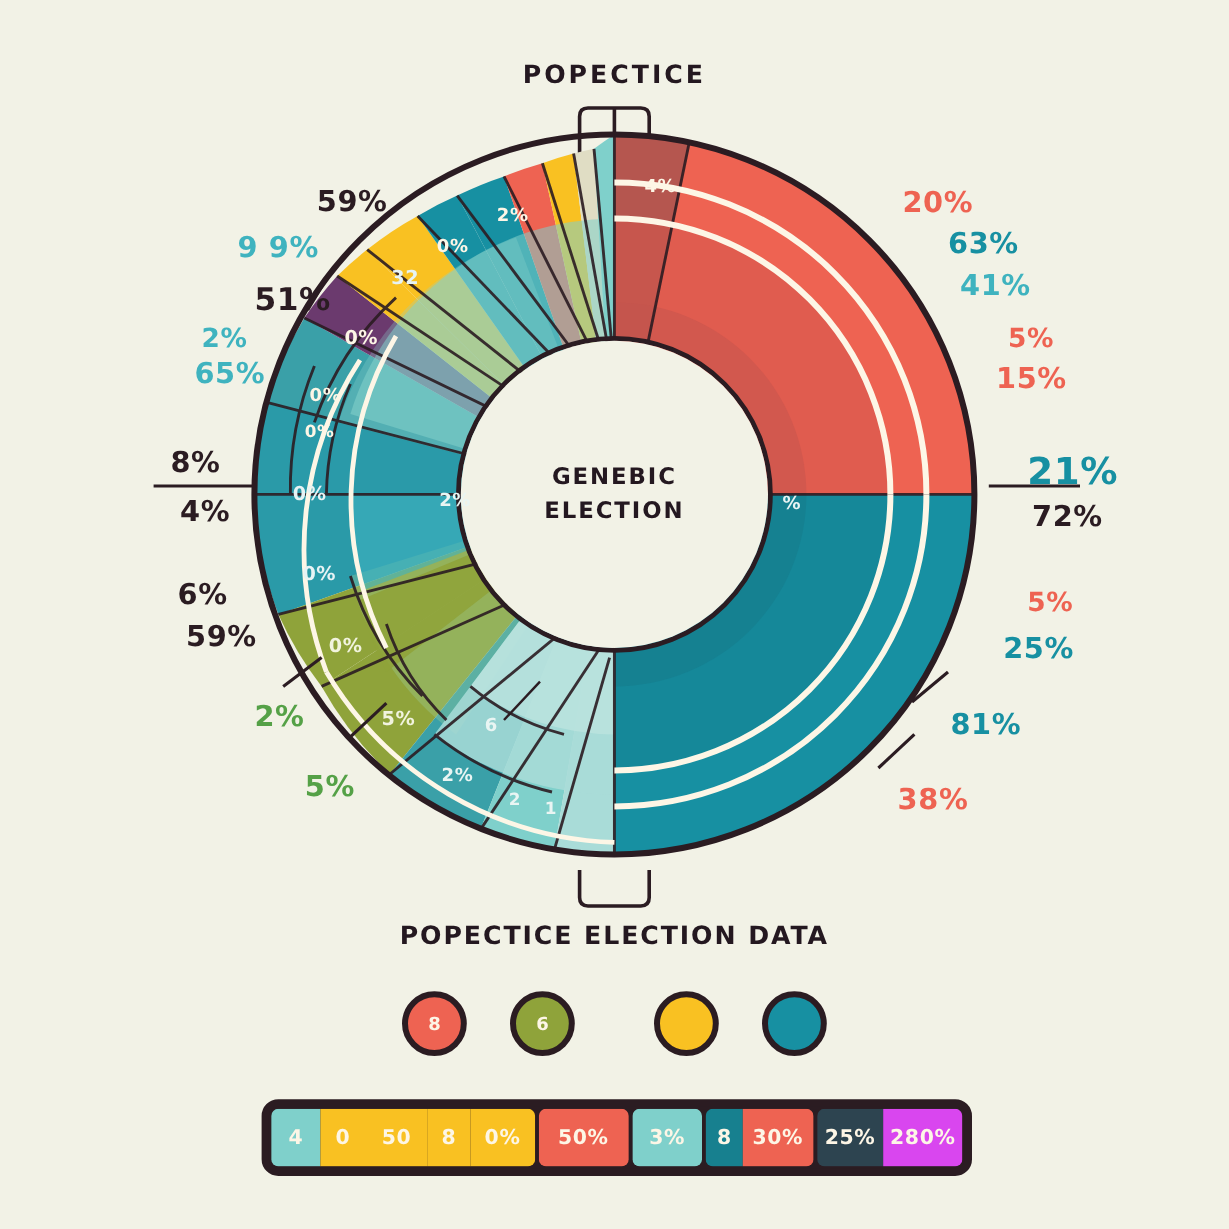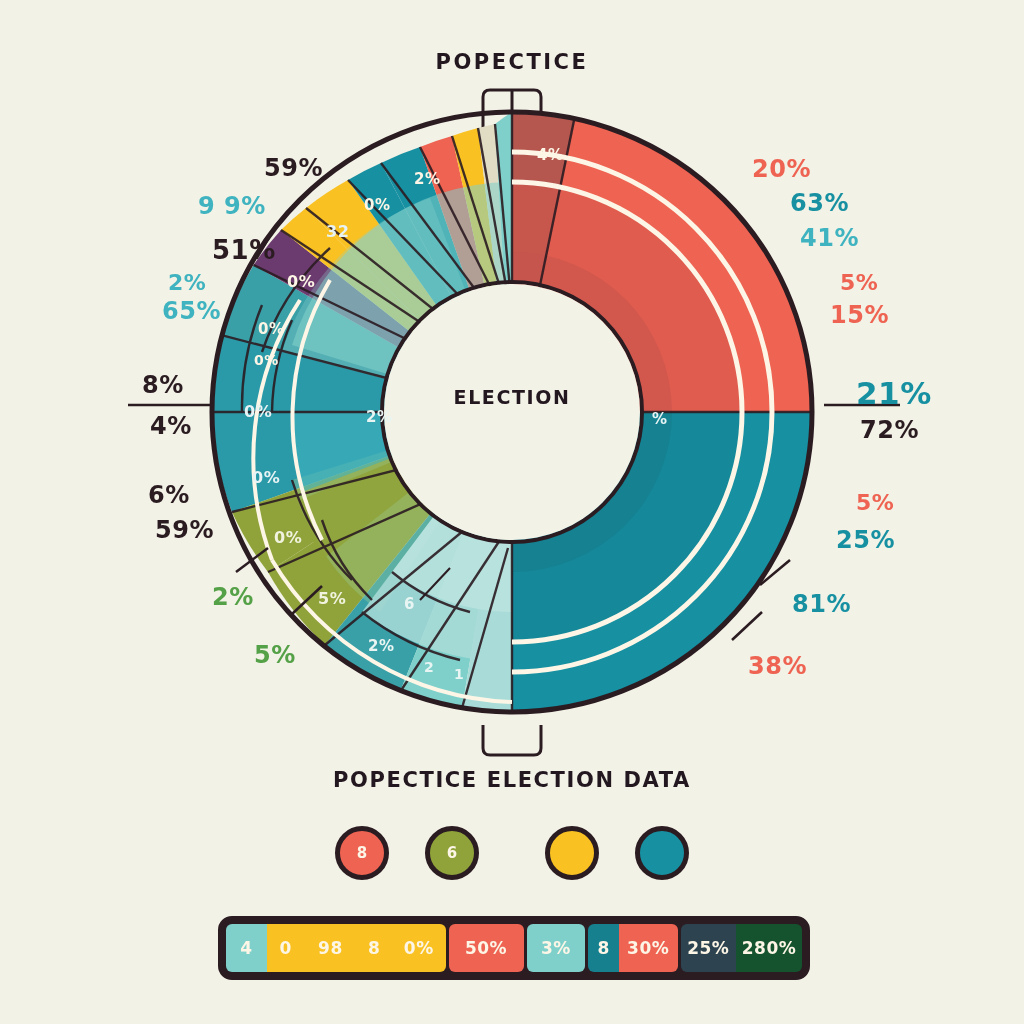--- a/index.html
+++ b/index.html
@@ -238,20 +238,21 @@
   <div class="lbl t-red" style="left:840px;top:270px;font-size:22px;">5%</div>
   <div class="lbl t-red" style="left:830px;top:301px;font-size:24px;">15%</div>
   <div class="lbl t-teal" style="left:856px;top:375px;font-size:31px;">21%</div>
   <div class="lbl t-dark" style="left:860px;top:416px;font-size:24px;">72%</div>
   <div class="lbl t-red" style="left:856px;top:490px;font-size:22px;">5%</div>
   <div class="lbl t-teal" style="left:836px;top:526px;font-size:24px;">25%</div>
   <div class="lbl t-teal" style="left:792px;top:590px;font-size:24px;">81%</div>
   <div class="lbl t-red" style="left:748px;top:652px;font-size:24px;">38%</div>
 
   <div class="center-text">
+    <div>GENEBIC</div>
     <div>ELECTION</div>
   </div>
 
   <div class="caption">POPECTICE ELECTION DATA</div>
 
   <div class="legend">
     <div class="legend-dot" style="background:#ee6352;">
         <span>8</span>
       </div>
     <div class="legend-dot" style="background:#8fa33a;">
@@ -262,33 +263,33 @@
       </div>
     <div class="legend-dot" style="background:#1790a2;">
         <span></span>
       </div>
   </div>
 
   <div class="barwrap">
     <div class="grp">
       <div class="seg" style="background:#7fd0cb;width:46px;">4</div>
       <div class="seg" style="background:#f9c122;width:42px;">0</div>
-      <div class="seg" style="background:#f9c122;width:58px;">98</div>
+      <div class="seg" style="background:#f9c122;width:58px;">50</div>
       <div class="seg" style="background:#f9c122;width:40px;">8</div>
       <div class="seg" style="background:#f9c122;width:60px;">0%</div>
     </div>
     <div class="grp">
       <div class="seg" style="background:#ee6352;width:84px;">50%</div>
     </div>
     <div class="grp">
       <div class="seg" style="background:#7fd0cb;width:66px;">3%</div>
     </div>
     <div class="grp">
       <div class="seg" style="background:#17808f;width:34px;">8</div>
       <div class="seg" style="background:#ee6352;width:66px;">30%</div>
     </div>
     <div class="grp">
       <div class="seg" style="background:#2d4450;width:62px;">25%</div>
-      <div class="seg" style="background:#14532d;width:74px;">280%</div>
+      <div class="seg" style="background:#d946ef;width:74px;">280%</div>
     </div>
   </div>
 
 </div>
 
 </body></html>

